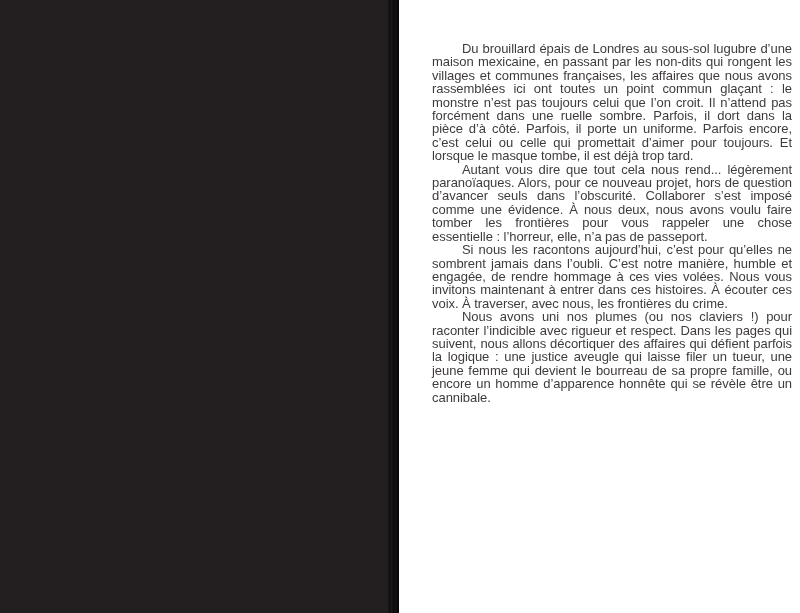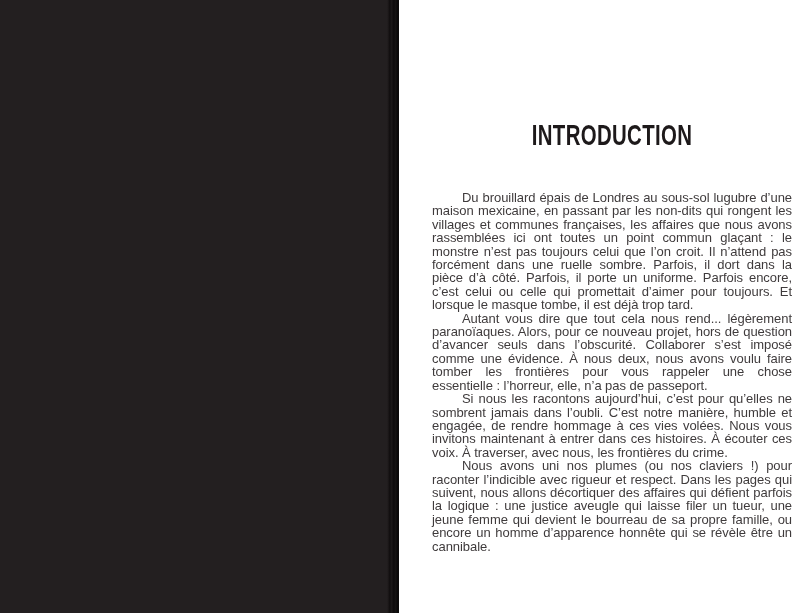--- a/index.html
+++ b/index.html
@@ -94,23 +94,20 @@
 <div class="spread">
 
   <div class="page-left"></div>
 
   <div class="gutter"></div>
   <div class="gutter-shadow"></div>
 
   <div class="page-right">
     <div class="content">
 
-      <div class="title">
-        <span class="title-text">INTRODUCTION</span>
-      </div>
 
       <div class="body-text">
         <p>Du brouillard épais de Londres au sous-sol lugubre d’une maison mexicaine, en passant par les non-dits qui rongent les villages et communes françaises, les affaires que nous avons rassemblées ici ont toutes un point commun glaçant&nbsp;: le monstre n’est pas toujours celui que l’on croit. Il n’attend pas forcément dans une ruelle sombre. Parfois, il dort dans la pièce d’à côté. Parfois, il porte un uniforme. Parfois encore, c’est celui ou celle qui promettait d’aimer pour toujours. Et lorsque le masque tombe, il est déjà trop tard.</p>
         <p>Autant vous dire que tout cela nous rend... légèrement paranoïaques. Alors, pour ce nouveau projet, hors de question d’avancer seuls dans l’obscurité. Collaborer s’est imposé comme une évidence. À nous deux, nous avons voulu faire tomber les frontières pour vous rappeler une chose essentielle&nbsp;: l’horreur, elle, n’a pas de passeport.</p>
         <p>Si nous les racontons aujourd’hui, c’est pour qu’elles ne sombrent jamais dans l’oubli. C’est notre manière, humble et engagée, de rendre hommage à ces vies volées. Nous vous invitons maintenant à entrer dans ces histoires. À écouter ces voix. À traverser, avec nous, les frontières du crime.</p>
         <p>Nous avons uni nos plumes (ou nos claviers&nbsp;!) pour raconter l’indicible avec rigueur et respect. Dans les pages qui suivent, nous allons décortiquer des affaires qui défient parfois la logique&nbsp;: une justice aveugle qui laisse filer un tueur, une jeune femme qui devient le bourreau de sa propre famille, ou encore un homme d’apparence honnête qui se révèle être un cannibale.</p>
       </div>
 
     </div>
   </div>

